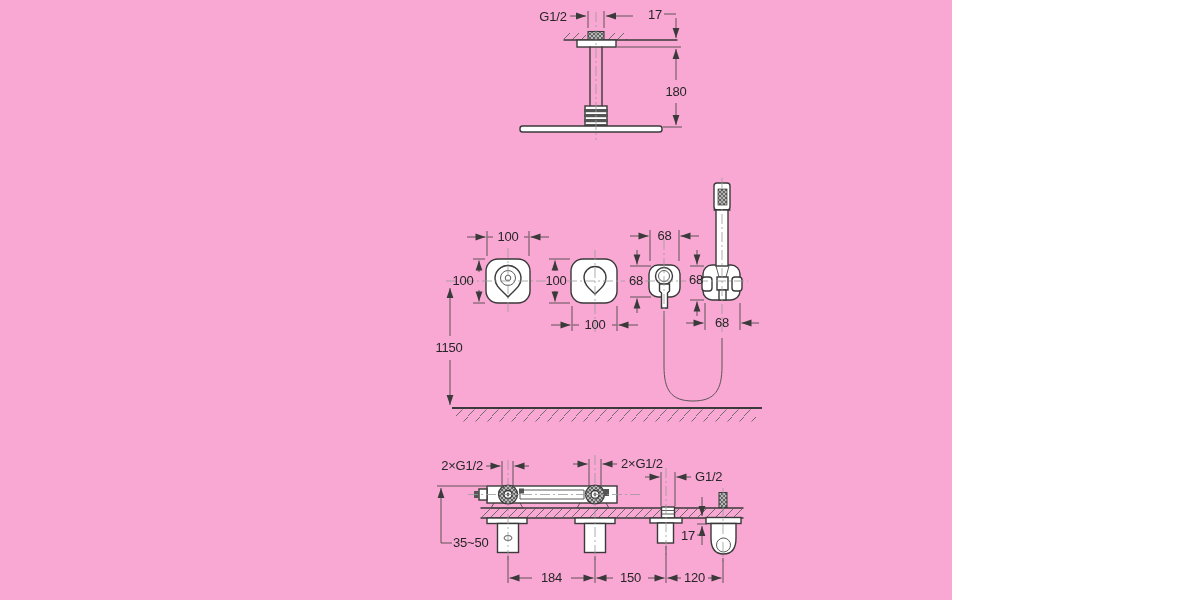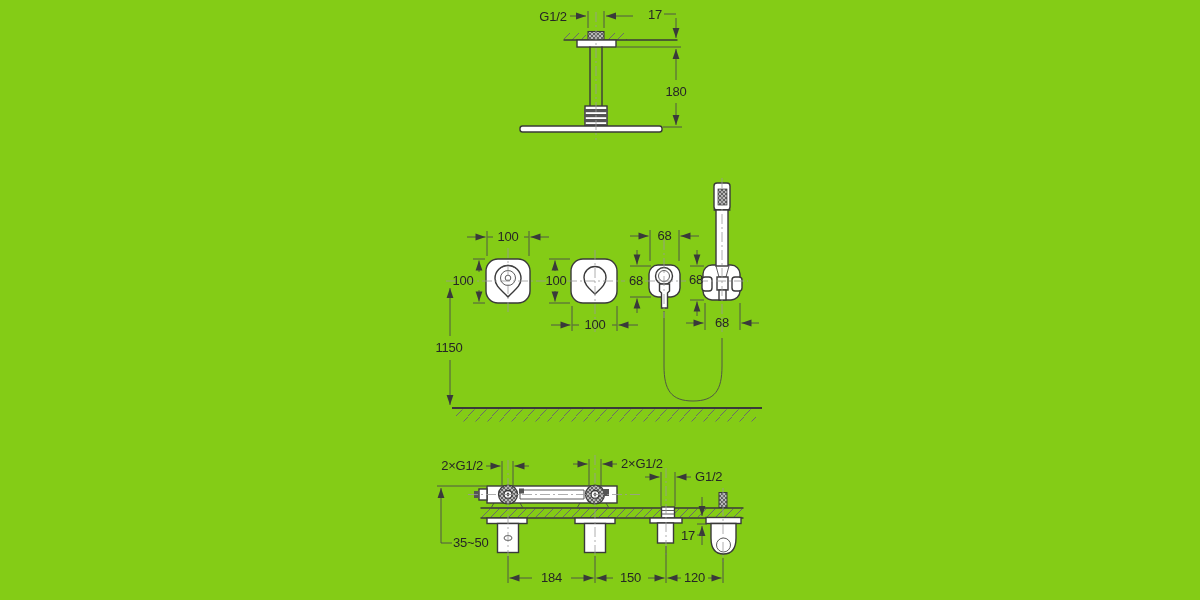--- a/index.html
+++ b/index.html
@@ -1,16 +1,16 @@
 <!DOCTYPE html>
 <html><head>
 <meta charset="utf-8">
 <style>
   html,body{margin:0;padding:0;background:#ffffff;}
-  .page{width:1200px;height:600px;position:relative;background:#84cc16;overflow:hidden;
+  .page{width:952px;height:600px;position:relative;background:#f9a8d4;overflow:hidden;
         font-family:"Liberation Sans", sans-serif;}
   svg text{font-family:"Liberation Sans", sans-serif;font-size:13px;fill:#262626;letter-spacing:-0.2px;}
   .ln{stroke:#3a3a3a;stroke-width:1.4;fill:none;stroke-linecap:round;}
   .lnf{stroke:#3a3a3a;stroke-width:1.4;fill:#ffffff;}
   .thin{stroke:#4a4a4a;stroke-width:0.9;fill:none;}
   .dim{stroke:#4a4a4a;stroke-width:0.9;fill:none;}
   .cl{stroke:#9a9a9a;stroke-width:0.8;fill:none;stroke-dasharray:10 3 2 3;}
   .dk{fill:#555555;stroke:none;}
 </style>
 </head>

